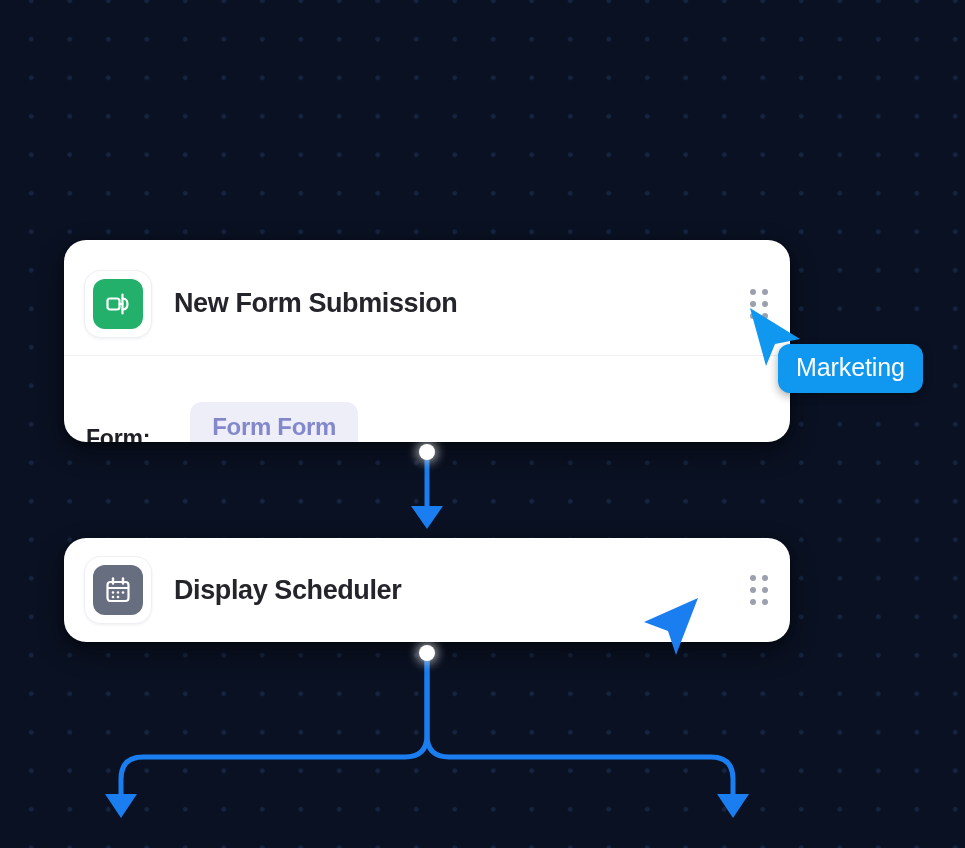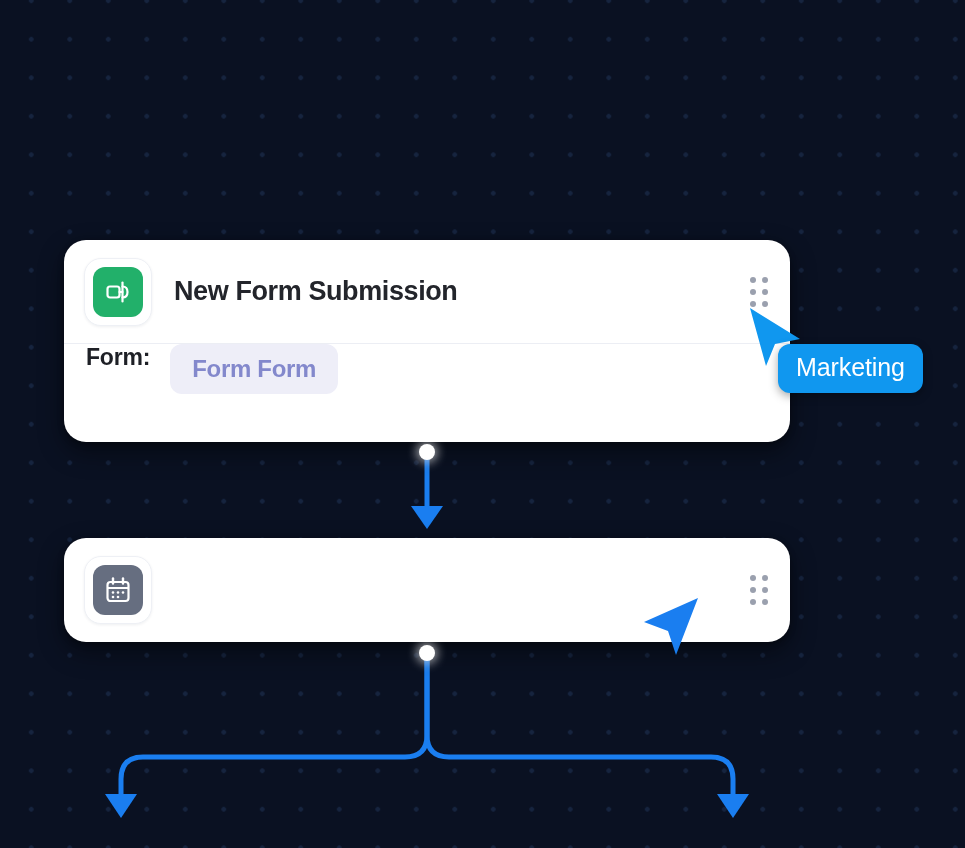--- a/index.html
+++ b/index.html
@@ -41,21 +41,21 @@
   #card-form   { top: 240px; height: 202px; }
   #card-sched  { top: 538px; height: 104px; }
 
   .node-header {
     display: flex;
     align-items: center;
     height: 104px;
     padding: 0 22px 0 20px;
     box-sizing: border-box;
   }
-  .node-header.with-divider { border-bottom: 1.5px solid #eceef4; }
+  .node-header.with-divider { border-bottom: 1.5px solid #eceef4; margin-top: 12px; }
 
   .icon-frame {
     width: 66px;
     height: 66px;
     border-radius: 17px;
     background: #ffffff;
     border: 1.5px solid #eef0f5;
     box-shadow: 0 1px 3px rgba(20,25,50,0.07);
     display: flex;
     align-items: center;
@@ -92,24 +92,25 @@
   }
   .drag-handle i {
     display: block;
     width: 6px; height: 6px;
     border-radius: 50%;
     background: #9aa0ae;
   }
 
   .node-body {
     display: flex;
-    align-items: flex-start;
+    align-items: flex-end;
     height: 96px;
     padding: 0 20px 0 22px;
     box-sizing: border-box;
+    gap: 20px;
   }
   .field-label {
     font-size: 23px;
     font-weight: bold;
     color: #1e2026;
     letter-spacing: -0.2px;
   }
   .field-chip {
     margin-left: 20px;
     background: #eeeef8;
@@ -208,20 +209,21 @@
             <line x1="10" y1="3.5" x2="10" y2="8.5" stroke="#ffffff" stroke-width="2.4" stroke-linecap="round"></line>
             <line x1="20" y1="3.5" x2="20" y2="8.5" stroke="#ffffff" stroke-width="2.4" stroke-linecap="round"></line>
             <circle cx="10" cy="17.5" r="1.3" fill="#ffffff"></circle>
             <circle cx="15" cy="17.5" r="1.3" fill="#ffffff"></circle>
             <circle cx="20" cy="17.5" r="1.3" fill="#ffffff"></circle>
             <circle cx="10" cy="22" r="1.3" fill="#ffffff"></circle>
             <circle cx="15" cy="22" r="1.3" fill="#ffffff"></circle>
           </svg>
         </div>
       </div>
+      <div class="node-title">Display Scheduler</div>
       <div class="drag-handle">
         <i></i>
           <i></i>
           <i></i>
           <i></i>
           <i></i>
           <i></i>
       </div>
     </div>
   </div>

